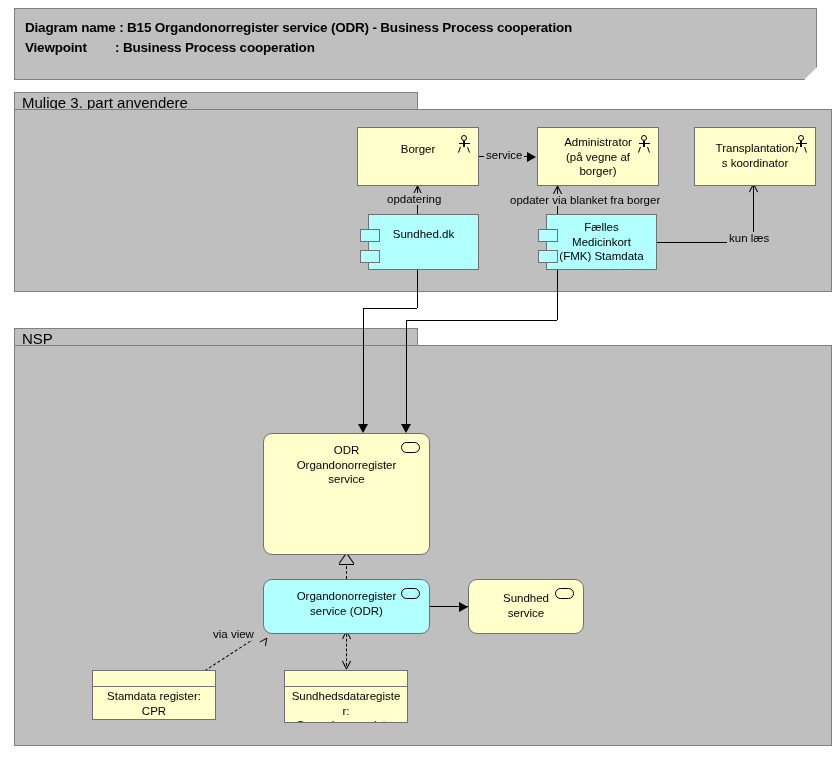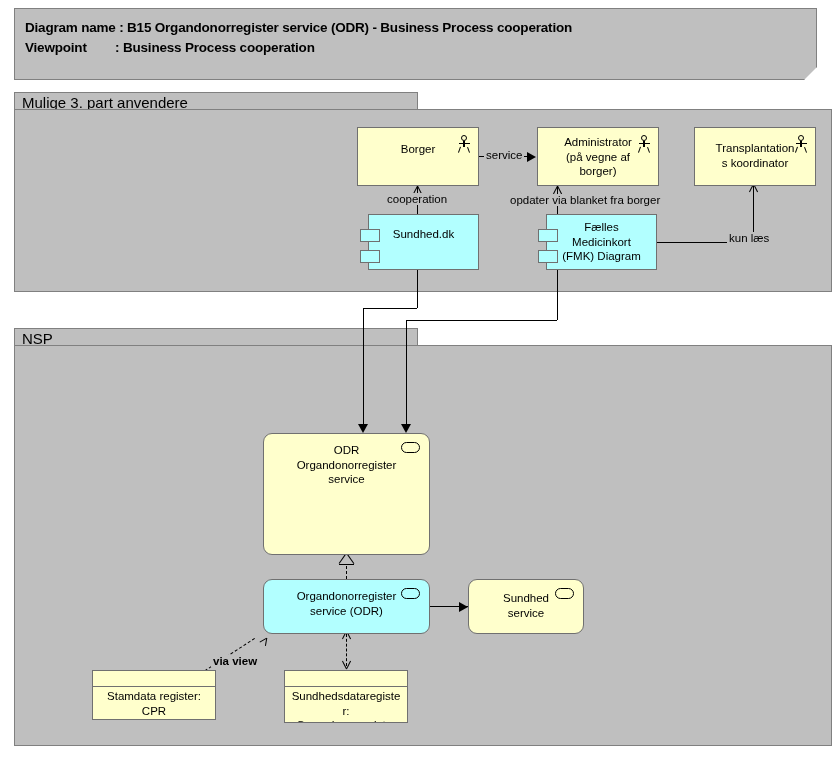--- a/index.html
+++ b/index.html
@@ -136,21 +136,21 @@
     </div>
     <div class="group-body" style="top:17px;width:818px;height:401px;"></div>
   </div>
 
   <div class="ln lnh" style="left:479px;top:156px;width:55px;"></div>
   <div class="arrow-right" style="left:527px;top:151.5px;"></div>
   <div class="conn-label" style="left:484px;top:149px;">service</div>
 
   <div class="ln lnv" style="left:417px;top:186px;height:28px;"></div>
   <div class="oarrow-up" style="left:412px;top:186px;"></div>
-  <div class="conn-label" style="left:385px;top:193px;">cooperation</div>
+  <div class="conn-label" style="left:385px;top:193px;">opdatering</div>
 
   <div class="ln lnv" style="left:557px;top:186px;height:28px;"></div>
   <div class="oarrow-up" style="left:552px;top:186px;"></div>
   <div class="conn-label" style="left:508px;top:194px;">opdater via blanket fra borger</div>
 
   <div class="ln lnh" style="left:656px;top:242px;width:98px;"></div>
   <div class="ln lnv" style="left:753px;top:186px;height:57px;"></div>
   <div class="oarrow-up" style="left:748px;top:184px;"></div>
   <div class="conn-label" style="left:727px;top:232px;">kun læs</div>
 
@@ -177,21 +177,21 @@
 
   <div class="dash-v" style="left:346px;top:634px;height:32px;"></div>
   <div class="oarrow-up" style="left:341px;top:631px;"></div>
   <div class="oarrow-down" style="left:341px;top:661px;"></div>
 
   <div class="dash-d" style="left:196px;top:676px;width:70px;transform:rotate(-33deg);"></div>
   <div class="d-arrow" style="left:258px;top:630px;">
     <span style="left:8px;top:0;transform:rotate(-120deg);"></span>
     <span style="left:8px;top:0;transform:rotate(-170deg);"></span>
   </div>
-  <div class="conn-label" style="left:211px;top:655px;font-weight:bold;">via view</div>
+  <div class="conn-label" style="left:211px;top:628px;">via view</div>
 
   <div class="node yellow" style="left:357px;top:127px;width:122px;height:59px;">
     <div class="label" style="top:14px;">Borger</div>
     <div class="actor-icon" style="right:8px;top:7px;">
       <div class="head"></div>
       <div class="body"></div>
       <div class="arms"></div>
       <div class="legL"></div>
       <div class="legR"></div>
     </div>
@@ -224,21 +224,21 @@
 
   <div class="node cyan" style="left:368px;top:214px;width:111px;height:56px;">
     <div class="label" style="top:12px;">Sundhed.dk</div>
     <div class="comp-tab t1"></div>
     <div class="comp-tab t2"></div>
   </div>
 
   <div class="node cyan" style="left:546px;top:214px;width:111px;height:56px;">
     <div class="label" style="top:5px;">Fælles
 Medicinkort
-(FMK) Diagram</div>
+(FMK) Stamdata</div>
     <div class="comp-tab t1"></div>
     <div class="comp-tab t2"></div>
   </div>
 
   <div class="node yellow rounded" style="left:263px;top:433px;width:167px;height:122px;">
     <div class="label" style="top:9px;">ODR
 Organdonorregister
 service</div>
     <div class="svc-icon" style="right:9px;top:8px;"></div>
   </div>

